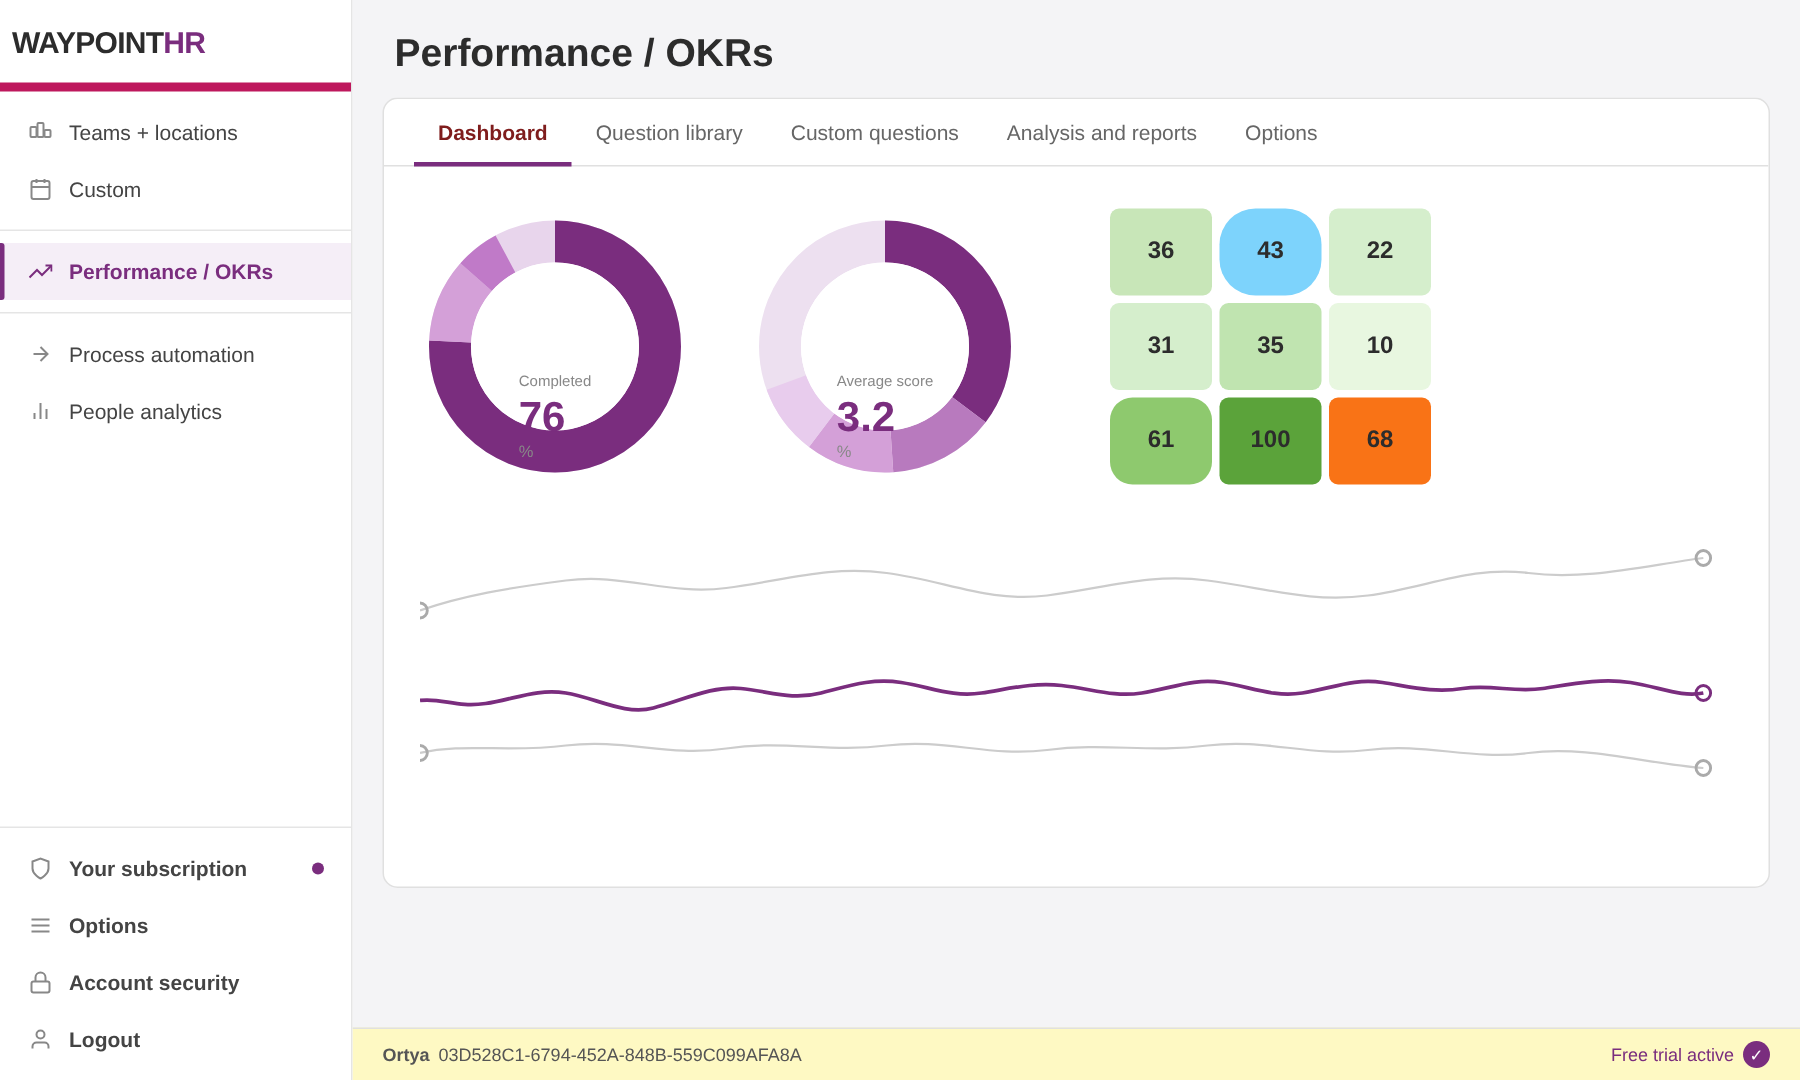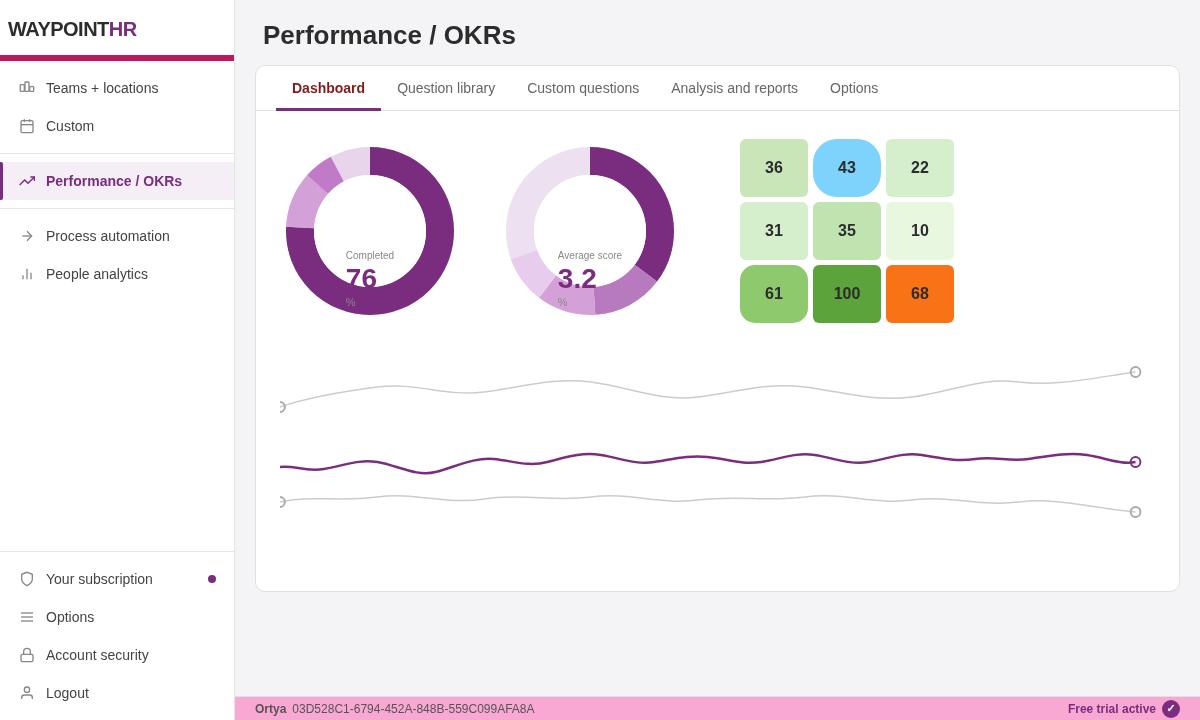--- a/index.html
+++ b/index.html
@@ -46,21 +46,21 @@
     .sidebar-item.active::before {
       content: '';
       position: absolute;
       left: 0; top: 0; bottom: 0;
       width: 3px;
       background: #7a2d7e;
       border-radius: 0 2px 2px 0;
     }
     .sidebar-icon { width: 18px; height: 18px; display: flex; align-items: center; justify-content: center; flex-shrink: 0; }
     .sidebar-divider { border: none; border-top: 1px solid #e5e5e5; margin: 8px 0; }
-    .sidebar-bottom { padding-bottom: 8px; }
+    .sidebar-bottom { padding-bottom: 8px; font-weight: bold; }
     .badge-dot {
       width: 8px; height: 8px; border-radius: 50%;
       background: #7a2d7e;
       margin-left: auto;
     }
 
     
     #main {
       flex: 1;
       display: flex;
@@ -172,33 +172,33 @@
     }
 
     
     .line-chart-area {
       width: 100%;
       height: 220px;
     }
 
     
     .footer-bar {
-      height: 24px;
-      background: #f9a8d4;
+      height: 35px;
+      background: #fef9c3;
       border-top: 1px solid #e0e0e0;
       display: flex;
       align-items: center;
       justify-content: space-between;
       padding: 0 20px;
       font-size: 12px;
       color: #555;
     }
     .footer-left { display: flex; gap: 6px; align-items: center; }
     .footer-left strong { font-weight: 700; }
-    .footer-right { display: flex; align-items: center; gap: 6px; color: #7a2d7e; font-weight: 700; font-size: 12px; }
+    .footer-right { display: flex; align-items: center; gap: 6px; color: #7a2d7e; font-weight: 400; font-size: 12px; }
     .check-circle {
       width: 18px; height: 18px; border-radius: 50%;
       background: #7a2d7e;
       display: flex; align-items: center; justify-content: center;
       color: #fff; font-size: 11px;
     }
   </style>
 </head>
 <body>
 

